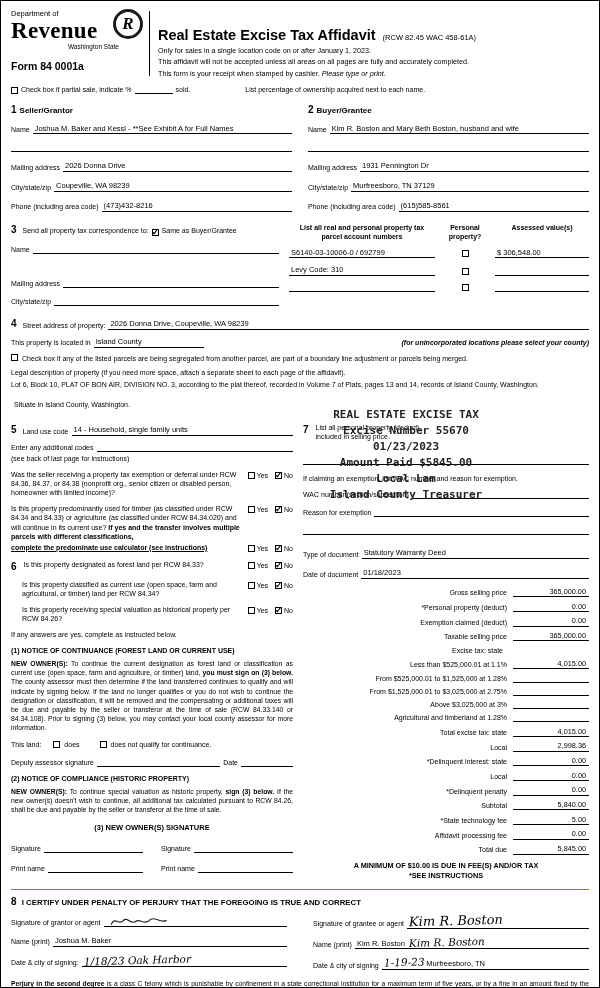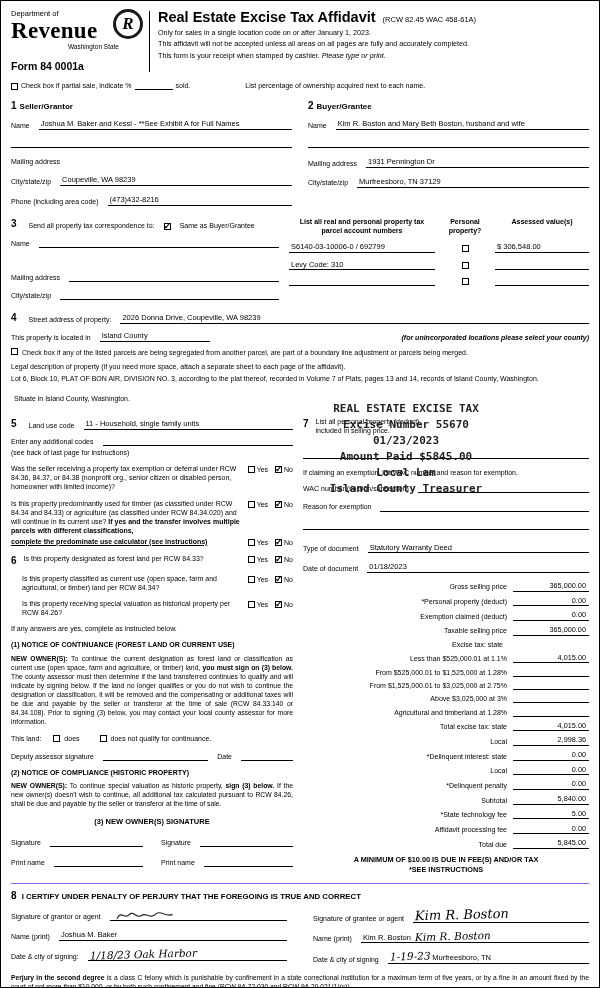--- a/index.html
+++ b/index.html
@@ -12,31 +12,31 @@
   .hdr { display:flex; }
   .hdr-left { width:134px; position:relative; flex-shrink:0; }
   .dept { font-size:7.5px; }
   .agency { font-family:"Liberation Serif", serif; font-weight:bold; font-size:23px; line-height:1; letter-spacing:.3px; }
   .wa-state { font-size:6.5px; width:108px; text-align:right; margin-top:1px; }
   .logo-circle { position:absolute; right:2px; top:0; width:30px; height:30px; border:3px solid #1a1a1a; border-radius:50%;
                  display:flex; align-items:center; justify-content:center;
                  font-family:"Liberation Serif", serif; font-style:italic; font-weight:bold; font-size:17px; }
   .form-no { font-weight:bold; font-size:10.5px; margin-top:9px; }
   .hdr-sep { border-left:1px solid #000; align-self:stretch; margin:2px 8px 2px 4px; }
-  .hdr-right { padding-top:1px; min-width:0; }
+  .hdr-right { padding-top:1px; min-width:0;margin-top:18px; }
   .title { font-weight:bold; font-size:14.5px; line-height:1.1; }
   .title-ref { font-size:7.5px; margin-left:5px; }
   .hnote { font-size:7.2px; margin-top:2px; }
 
   .cb { display:inline-block; width:7px; height:7px; border:1px solid #000; position:relative; vertical-align:-1px; flex-shrink:0; background:#fff; }
   .cb.checked:after { content:"\2713"; position:absolute; left:-1px; top:-3px; font-size:9px; font-weight:bold; }
 
   .fill { flex:1 1 auto; border-bottom:1px solid #000; min-height:9px; padding:0 2px; font-size:7.5px; }
   .pfill { border-bottom:1px solid #000; min-height:9px; padding:0 2px; font-size:7.5px; }
-  .frow { display:flex; align-items:flex-end; gap:9px; }
+  .frow { display:flex; align-items:flex-end; gap:3px; }
   .lab { white-space:nowrap; flex-shrink:0; }
   .mt2 { margin-top:2px; } .mt7 { margin-top:7px; } .mt9 { margin-top:9px; }
 
   .partial { display:flex; align-items:flex-end; gap:3px; margin-top:7px; }
   .fill-sm { width:38px; border-bottom:1px solid #000; min-height:8px; }
   .own-note { margin-left:52px; }
 
   .secnum { font-weight:bold; font-size:10px; margin-right:3px; }
   .sechead { font-weight:bold; font-size:8px; }
 
@@ -134,20 +134,21 @@
       <div class="sechead"><span class="secnum">1</span><span>Seller/Grantor</span></div>
       <div class="frow mt7">
           <span class="lab">Name</span>
           <span class="fill">Joshua M. Baker and Kessl - **See Exhibit A for Full Names</span>
         </div>
       <div class="frow mt9">
           <span class="fill"></span>
         </div>
       <div class="frow mt9">
           <span class="lab">Mailing address</span>
+          <span class="fill">2026 Donna Drive</span>
         </div>
       <div class="frow mt9">
           <span class="lab">City/state/zip</span>
           <span class="fill">Coupeville, WA 98239</span>
         </div>
       <div class="frow mt9">
           <span class="lab">Phone (including area code)</span>
           <span class="fill">(473)432-8216</span>
         </div>
     </div>
@@ -160,20 +161,24 @@
       <div class="frow mt9">
           <span class="fill"></span>
         </div>
       <div class="frow mt9">
           <span class="lab">Mailing address</span>
           <span class="fill">1931 Pennington Dr</span>
         </div>
       <div class="frow mt9">
           <span class="lab">City/state/zip</span>
           <span class="fill">Murfreesboro, TN 37129</span>
+        </div>
+      <div class="frow mt9">
+          <span class="lab">Phone (including area code)</span>
+          <span class="fill">(615)585-8561</span>
         </div>
     </div>
   </div>
 
   <div class="sec3">
     <div class="sec3-l">
       <div class="frow">
         <span class="secnum">3</span>
         <span>Send all property tax correspondence to:</span>
         <span class="cb checked"></span>
@@ -244,21 +249,21 @@
       <div>01/23/2023</div>
       <div>Amount Paid $5845.00</div>
       <div>Local Lam</div>
       <div>Island County Treasurer</div>
     </div>
 
     <div class="ml">
       <div class="frow">
         <span class="secnum">5</span>
         <span class="lab">Land use code</span>
-        <span class="fill">11 - Household, single family units</span>
+        <span class="fill">14 - Household, single family units</span>
       </div>
       <div class="frow mt7">
         <span class="lab">Enter any additional codes</span>
         <span class="fill"></span>
       </div>
       <div class="mt2">(see back of last page for instructions)</div>
 
       <div class="q">
         <span class="qt">Was the seller receiving a property tax exemption or deferral under RCW 84.36, 84.37, or 84.38 (nonprofit org., senior citizen or disabled person, homeowner with limited income)?</span>
         <span class="yn">

